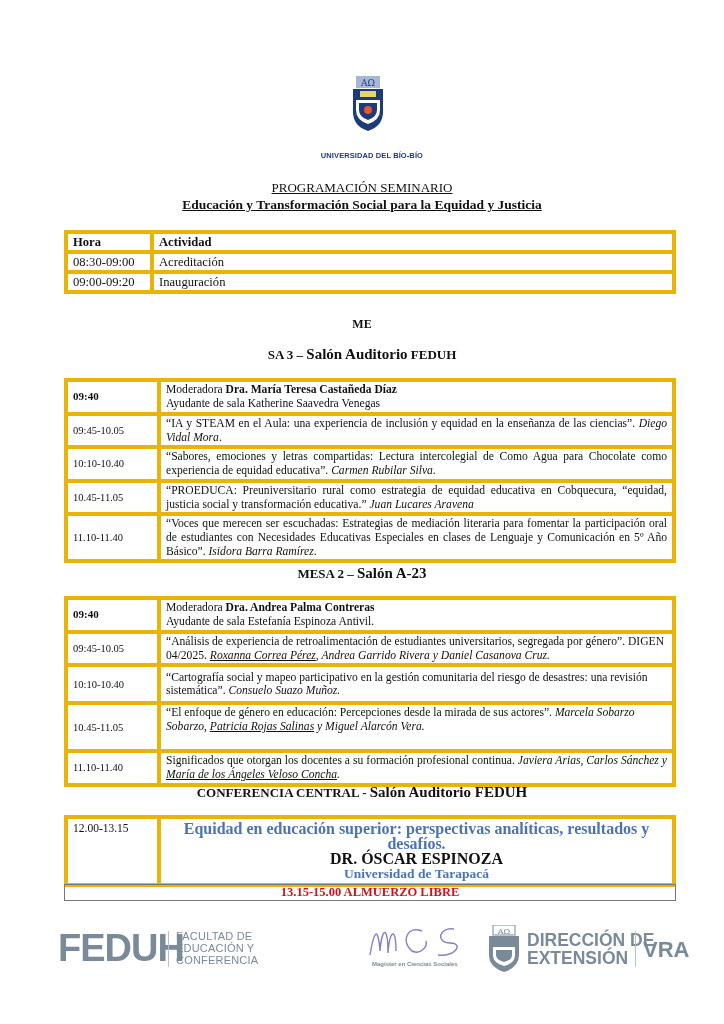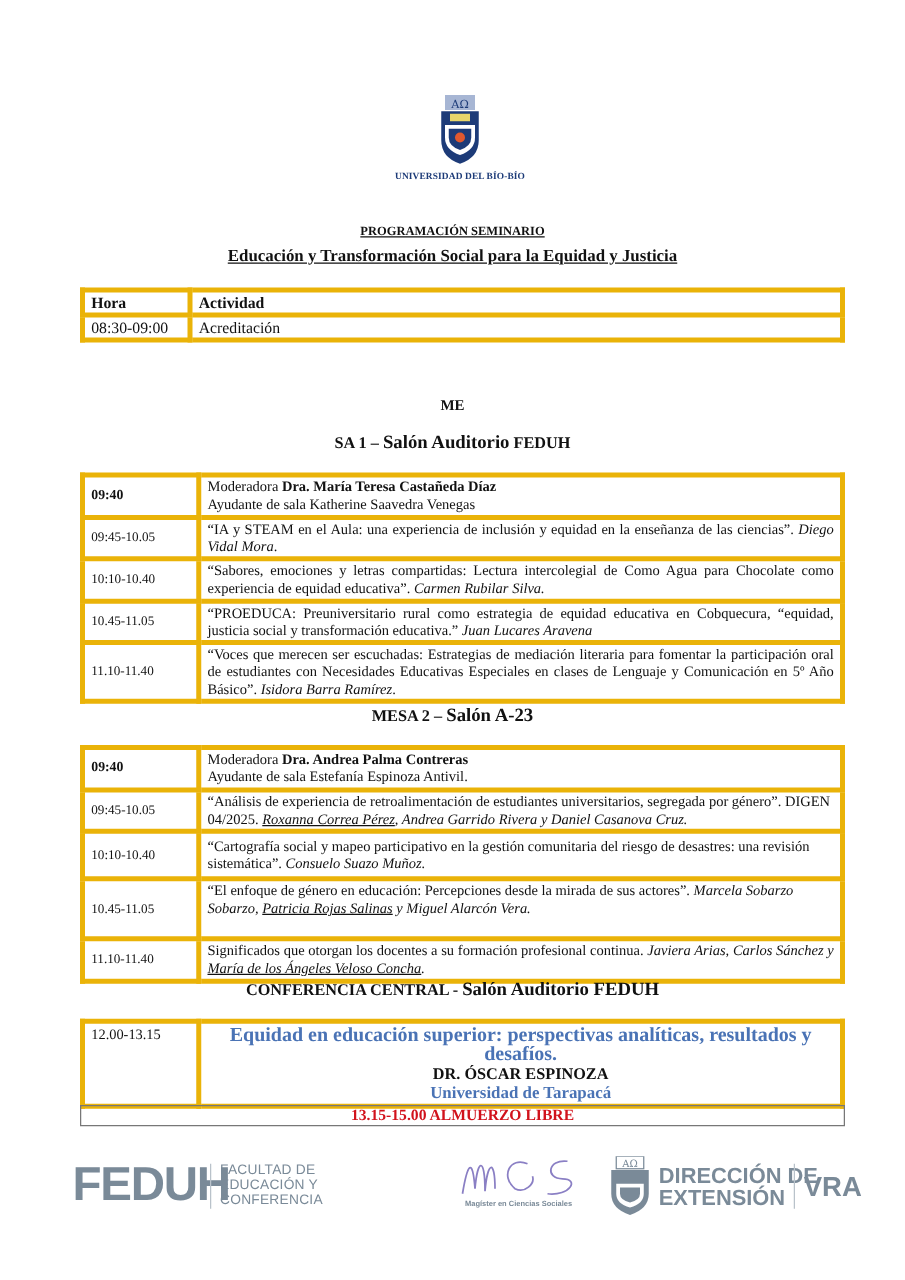--- a/index.html
+++ b/index.html
@@ -4,24 +4,24 @@
 <style>
   html, body { margin: 0; padding: 0; background: #ffffff; }
   body { width: 724px; height: 1024px; position: relative; overflow: hidden;
          font-family: "Liberation Serif", "DejaVu Serif", serif; color: #111; }
   .abs { position: absolute; }
   .center { text-align: center; left: 0; width: 724px; }
 
   
   #ubb-logo { left: 313px; top: 76px; width: 110px; height: 76px; text-align: center; }
   #ubb-logo svg { display: block; margin: 0 auto; }
-  .ubb-name { font-family: Liberation Serif, serif; font-weight: bold;
-              font-size: 7.5px; color: #1d3b78; letter-spacing: 0.1px; margin-top: 4px; white-space: nowrap; }
-
-  .title1 { top: 180px; font-weight: bold; font-size: 10px; text-decoration: underline; }
+  .ubb-name { font-family: Liberation Sans, sans-serif; font-weight: bold;
+              font-size: 7.5px; color: #1d3b78; letter-spacing: 0.1px; margin-top: 19px; white-space: nowrap; text-align: right; }
+
+  .title1 { top: 180px; font-weight: normal; font-size: 13px; text-decoration: underline; }
   .title2 { top: 197px; font-weight: bold; font-size: 13.5px; text-decoration: underline; }
 
   table { border-collapse: collapse; position: absolute; left: 64px; width: 612px; }
   td, th { border: 4px solid #eab308; padding: 0 5px; vertical-align: middle; text-align: left; }
 
   
   #intro-table { top: 230px; font-size: 12.6px; line-height: 16px; }
   #intro-table td, #intro-table th { padding: 0 5px; height: 16px; }
   #intro-table th { font-weight: bold; }
   #intro-table .c1 { width: 72px; }
@@ -100,27 +100,31 @@
 <table id="intro-table">
   <tbody>
       <tr>
     <th class="c1">Hora</th>
     <th>Actividad</th>
   </tr>
   <tr>
     <td>08:30-09:00</td>
     <td>Acreditación</td>
   </tr>
+  <tr>
+    <td>09:00-09:20</td>
+    <td>Inauguración</td>
+  </tr>
 </tbody>
   </table>
 
 <div class="abs center me-label">ME</div>
 
 <div class="abs center mesa1-title">
-  <span>SA 1 – </span><span class="big">Salón Auditorio</span><span> FEDUH</span>
+  <span>SA 3 – </span><span class="big">Salón Auditorio</span><span> FEDUH</span>
 </div>
 
 <table id="mesa1-table" class="prog">
   <tbody>
       <tr>
     <td class="time b" style="height:30px">09:40</td>
     <td class="act left">
       <span>Moderadora </span><b>Dra. María Teresa Castañeda Díaz</b><br>
       <span>Ayudante de sala Katherine Saavedra Venegas</span>
     </td>
@@ -179,21 +183,21 @@
 <div class="abs center conf-title">
   <span>CONFERENCIA CENTRAL - </span><span class="big">Salón Auditorio FEDUH</span>
 </div>
 
 <table id="conf-table">
   <tbody>
       <tr>
     <td class="time">12.00-13.15</td>
     <td class="body">
       <div class="blue" style="font-size:16px">Equidad en educación superior: perspectivas analíticas, resultados y desafíos.</div>
-      <div style="font-size:13px">DR. ÓSCAR ESPINOZA</div>
+      <div style="font-size:16px">DR. ÓSCAR ESPINOZA</div>
       <div class="blue" style="font-size:13.5px">Universidad de Tarapacá</div>
     </td>
   </tr>
 </tbody>
   </table>
 
 <div id="lunch-box" class="abs">13.15-15.00 ALMUERZO LIBRE</div>
 
 <div class="abs footer">
   <div class="feduh">

